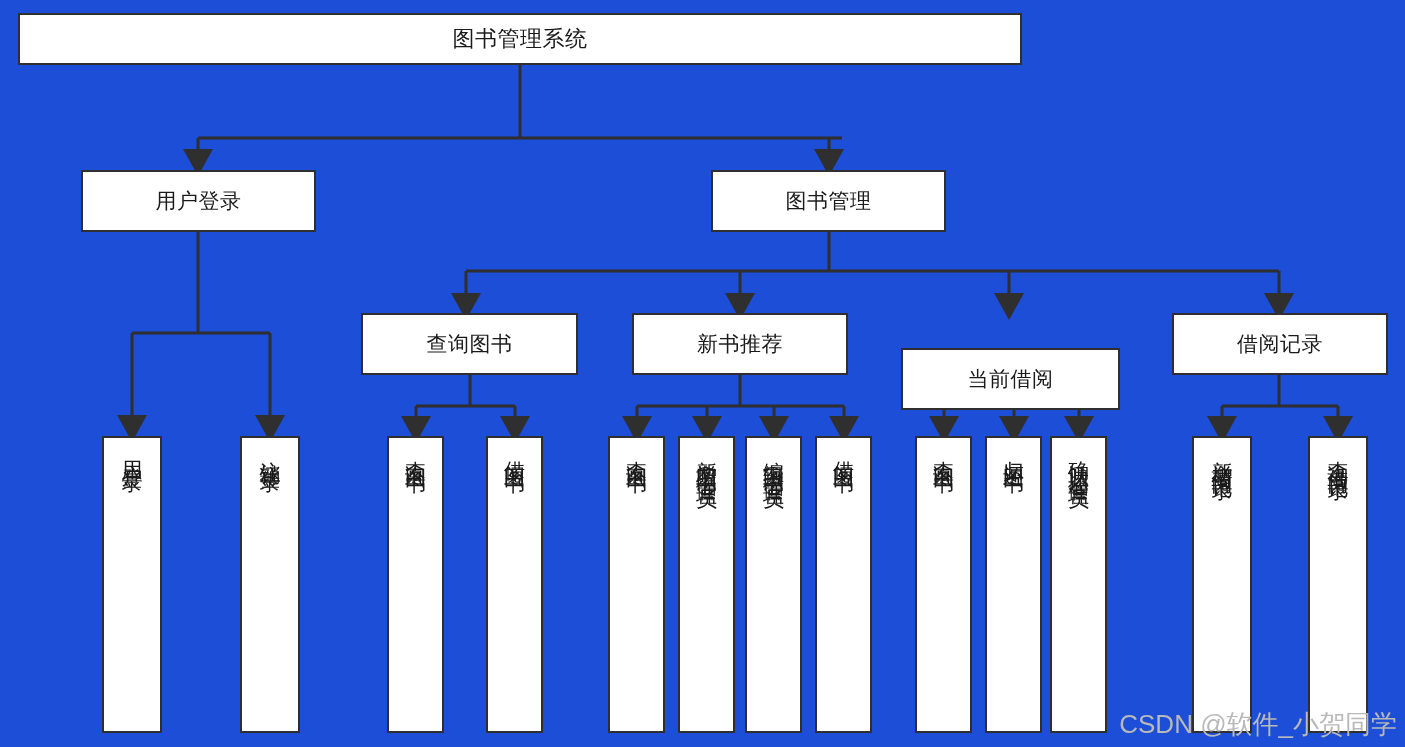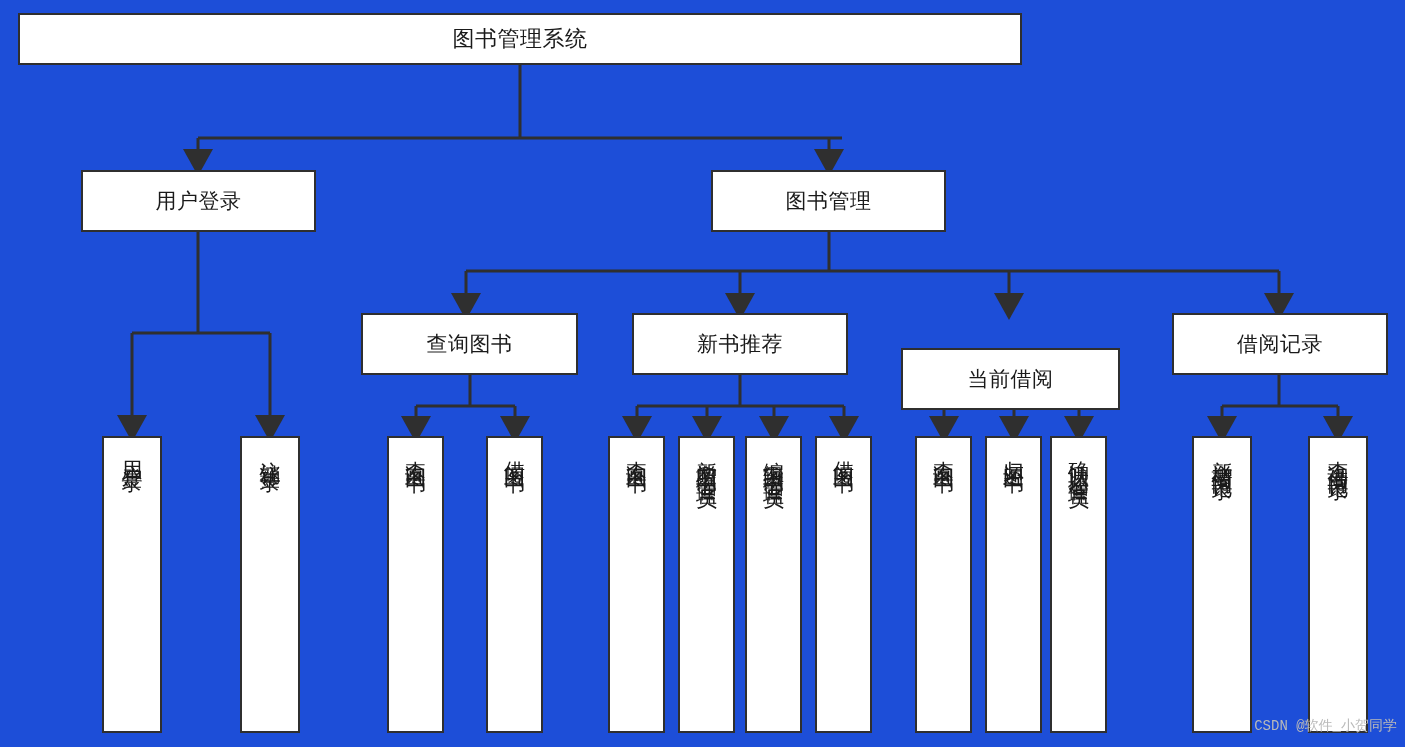--- a/index.html
+++ b/index.html
@@ -48,25 +48,25 @@
   .node.vertical .node-label {
     writing-mode: vertical-rl;
     text-orientation: upright;
     font-size: 21px;
     letter-spacing: 4px;
     white-space: nowrap;
   }
   .watermark {
     position: absolute;
     right: 8px;
-    bottom: 12px;
-    font-size: 14px;
+    bottom: 5px;
+    font-size: 26px;
     color: #b9b9b9;
     white-space: nowrap;
-    font-family: Liberation Mono, monospace;
+    font-family: Liberation Sans, sans-serif;
   }
 </style>
 </head>
 <body>
 
 <div id="canvas">
 
   <svg id="edges" viewBox="0 0 1405 747">
     <defs>
       <marker id="arrow" markerWidth="9" markerHeight="10" refX="1" refY="5" orient="auto" markerUnits="strokeWidth">

